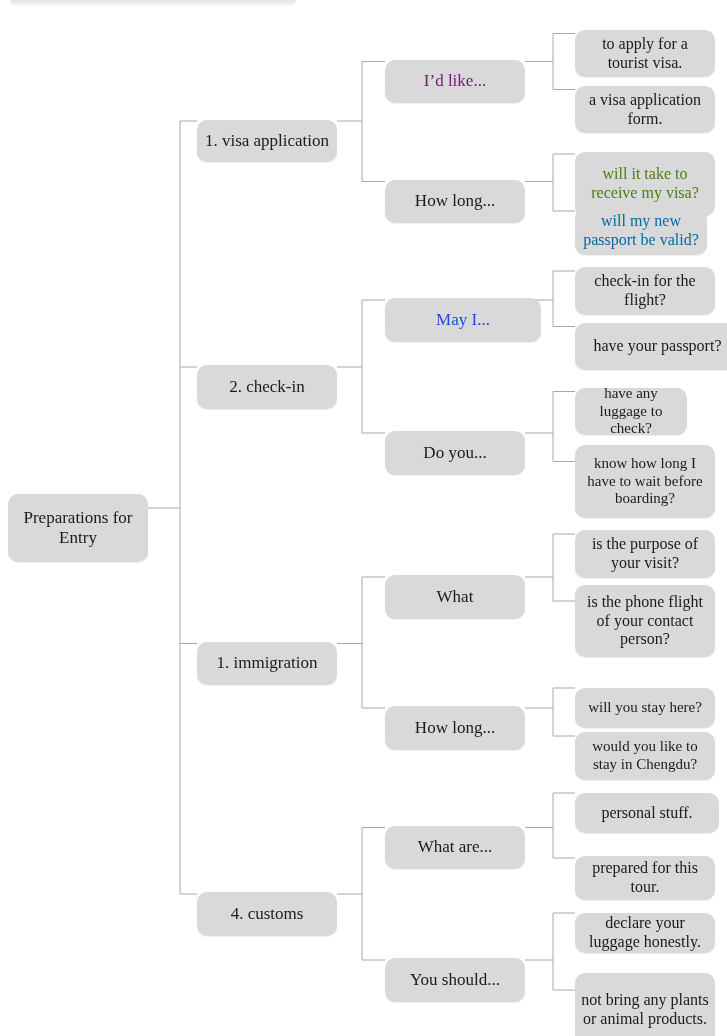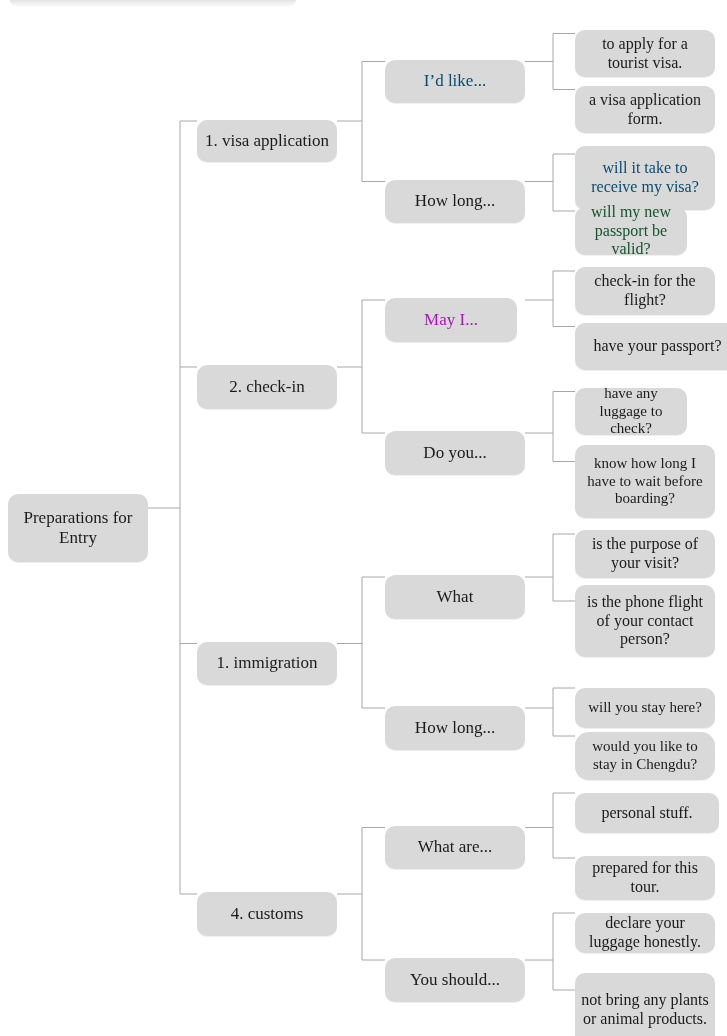--- a/index.html
+++ b/index.html
@@ -96,40 +96,40 @@
       <line x1="553" y1="858" x2="575" y2="858" stroke="#a8a8a8" stroke-width="1"></line>
       <line x1="362" y1="960" x2="385" y2="960" stroke="#a8a8a8" stroke-width="1"></line>
       <line x1="525" y1="960" x2="553" y2="960" stroke="#a8a8a8" stroke-width="1"></line>
       <line x1="553" y1="913" x2="553" y2="990" stroke="#a8a8a8" stroke-width="1"></line>
       <line x1="553" y1="913" x2="575" y2="913" stroke="#a8a8a8" stroke-width="1"></line>
       <line x1="553" y1="990" x2="575" y2="990" stroke="#a8a8a8" stroke-width="1"></line>
     </svg>
 
 <div class="node root-node" style="left: 8px; top: 474px; width: 140px; height: 68px; background: rgb(217, 217, 217); color: rgb(27, 27, 27);">Preparations for Entry</div>
     <div class="node branch-node" style="left: 197px; top: 100px; width: 140px; height: 42px; background: rgb(217, 217, 217); color: rgb(27, 27, 27);">1. visa application</div>
-    <div class="node question-node" style="left: 385px; top: 40px; width: 140px; height: 43px; background: rgb(217, 217, 217); color: #0c4a6e;">I’d like...</div>
+    <div class="node question-node" style="left: 385px; top: 40px; width: 140px; height: 43px; background: rgb(217, 217, 217); color: #701a75;">I’d like...</div>
     <div class="node leaf-node" style="left: 575px; top: 10px; width: 140px; height: 47px; background: rgb(217, 217, 217); color: rgb(27, 27, 27);">to apply for a tourist visa.</div>
     <div class="node leaf-node" style="left: 575px; top: 66px; width: 140px; height: 47px; background: rgb(217, 217, 217); color: rgb(27, 27, 27);">a visa application form.</div>
     <div class="node question-node" style="left: 385px; top: 160px; width: 140px; height: 43px; background: rgb(217, 217, 217); color: rgb(27, 27, 27);">How long...</div>
-    <div class="node leaf-node" style="left: 575px; top: 126px; width: 140px; height: 64px; background: rgb(217, 217, 217); color: #0c4a6e;">will it take to receive my visa?</div>
-    <div class="node leaf-node" style="left: 575px; top: 187px; width: 112px; height: 48px; background: rgb(217, 217, 217); color: #14532d;">will my new passport be valid?</div>
+    <div class="node leaf-node" style="left: 575px; top: 132px; width: 140px; height: 64px; background: rgb(217, 217, 217); color: #4d7c0f;">will it take to receive my visa?</div>
+    <div class="node leaf-node" style="left: 575px; top: 187px; width: 132px; height: 48px; background: rgb(217, 217, 217); color: #0369a1;">will my new passport be valid?</div>
     <div class="node branch-node" style="left: 197px; top: 345px; width: 140px; height: 44px; background: rgb(217, 217, 217); color: rgb(27, 27, 27);">2. check-in</div>
-    <div class="node question-node" style="left: 385px; top: 278px; width: 132px; height: 44px; background: rgb(217, 217, 217); color: #a21caf;">May I...</div>
+    <div class="node question-node" style="left: 385px; top: 278px; width: 156px; height: 44px; background: rgb(217, 217, 217); color: #1d4ed8;">May I...</div>
     <div class="node leaf-node" style="left: 575px; top: 247px; width: 140px; height: 48px; background: rgb(217, 217, 217); color: rgb(27, 27, 27);">check-in for the flight?</div>
     <div class="node leaf-node" style="left: 575px; top: 303px; width: 165px; height: 47px; background: rgb(217, 217, 217); color: rgb(27, 27, 27);">have your passport?</div>
     <div class="node question-node" style="left: 385px; top: 411px; width: 140px; height: 44px; background: rgb(217, 217, 217); color: rgb(27, 27, 27);">Do you...</div>
     <div class="node leaf-node leaf-sm" style="left: 575px; top: 368px; width: 112px; height: 47px; background: rgb(217, 217, 217); color: rgb(27, 27, 27);">have any luggage to check?</div>
     <div class="node leaf-node leaf-sm" style="left: 575px; top: 425px; width: 140px; height: 73px; background: rgb(217, 217, 217); color: rgb(27, 27, 27);">know how long I have to wait before boarding?</div>
     <div class="node branch-node" style="left: 197px; top: 622px; width: 140px; height: 43px; background: rgb(217, 217, 217); color: rgb(27, 27, 27);">1. immigration</div>
     <div class="node question-node" style="left: 385px; top: 555px; width: 140px; height: 44px; background: rgb(217, 217, 217); color: rgb(27, 27, 27);">What</div>
     <div class="node leaf-node" style="left: 575px; top: 510px; width: 140px; height: 48px; background: rgb(217, 217, 217); color: rgb(27, 27, 27);">is the purpose of your visit?</div>
     <div class="node leaf-node" style="left: 575px; top: 565px; width: 140px; height: 72px; background: rgb(217, 217, 217); color: rgb(27, 27, 27);">is the phone flight of your contact person?</div>
     <div class="node question-node" style="left: 385px; top: 686px; width: 140px; height: 44px; background: rgb(217, 217, 217); color: rgb(27, 27, 27);">How long...</div>
     <div class="node leaf-node leaf-sm" style="left: 575px; top: 668px; width: 140px; height: 40px; background: rgb(217, 217, 217); color: rgb(27, 27, 27);">will you stay here?</div>
-    <div class="node leaf-node leaf-sm" style="left: 575px; top: 712px; width: 140px; height: 48px; background: rgb(217, 217, 217); color: rgb(27, 27, 27); border-radius: 14px;">would you like to stay in Chengdu?</div>
+    <div class="node leaf-node leaf-sm" style="left: 575px; top: 712px; width: 140px; height: 48px; background: rgb(217, 217, 217); color: rgb(27, 27, 27);">would you like to stay in Chengdu?</div>
     <div class="node branch-node" style="left: 197px; top: 872px; width: 140px; height: 44px; background: rgb(217, 217, 217); color: rgb(27, 27, 27);">4. customs</div>
     <div class="node question-node" style="left: 385px; top: 806px; width: 140px; height: 43px; background: rgb(217, 217, 217); color: rgb(27, 27, 27);">What are...</div>
     <div class="node leaf-node" style="left: 575px; top: 773px; width: 144px; height: 40px; background: rgb(217, 217, 217); color: rgb(27, 27, 27);">personal stuff.</div>
     <div class="node leaf-node" style="left: 575px; top: 836px; width: 140px; height: 44px; background: rgb(217, 217, 217); color: rgb(27, 27, 27);">prepared for this tour.</div>
     <div class="node question-node" style="left: 385px; top: 938px; width: 140px; height: 44px; background: rgb(217, 217, 217); color: rgb(27, 27, 27);">You should...</div>
     <div class="node leaf-node" style="left: 575px; top: 893px; width: 140px; height: 40px; background: rgb(217, 217, 217); color: rgb(27, 27, 27);">declare your luggage honestly.</div>
     <div class="node leaf-node" style="left: 575px; top: 953px; width: 140px; height: 74px; background: rgb(217, 217, 217); color: rgb(27, 27, 27);">not bring any plants or animal products.</div>
   </div>
 
 </body></html>

